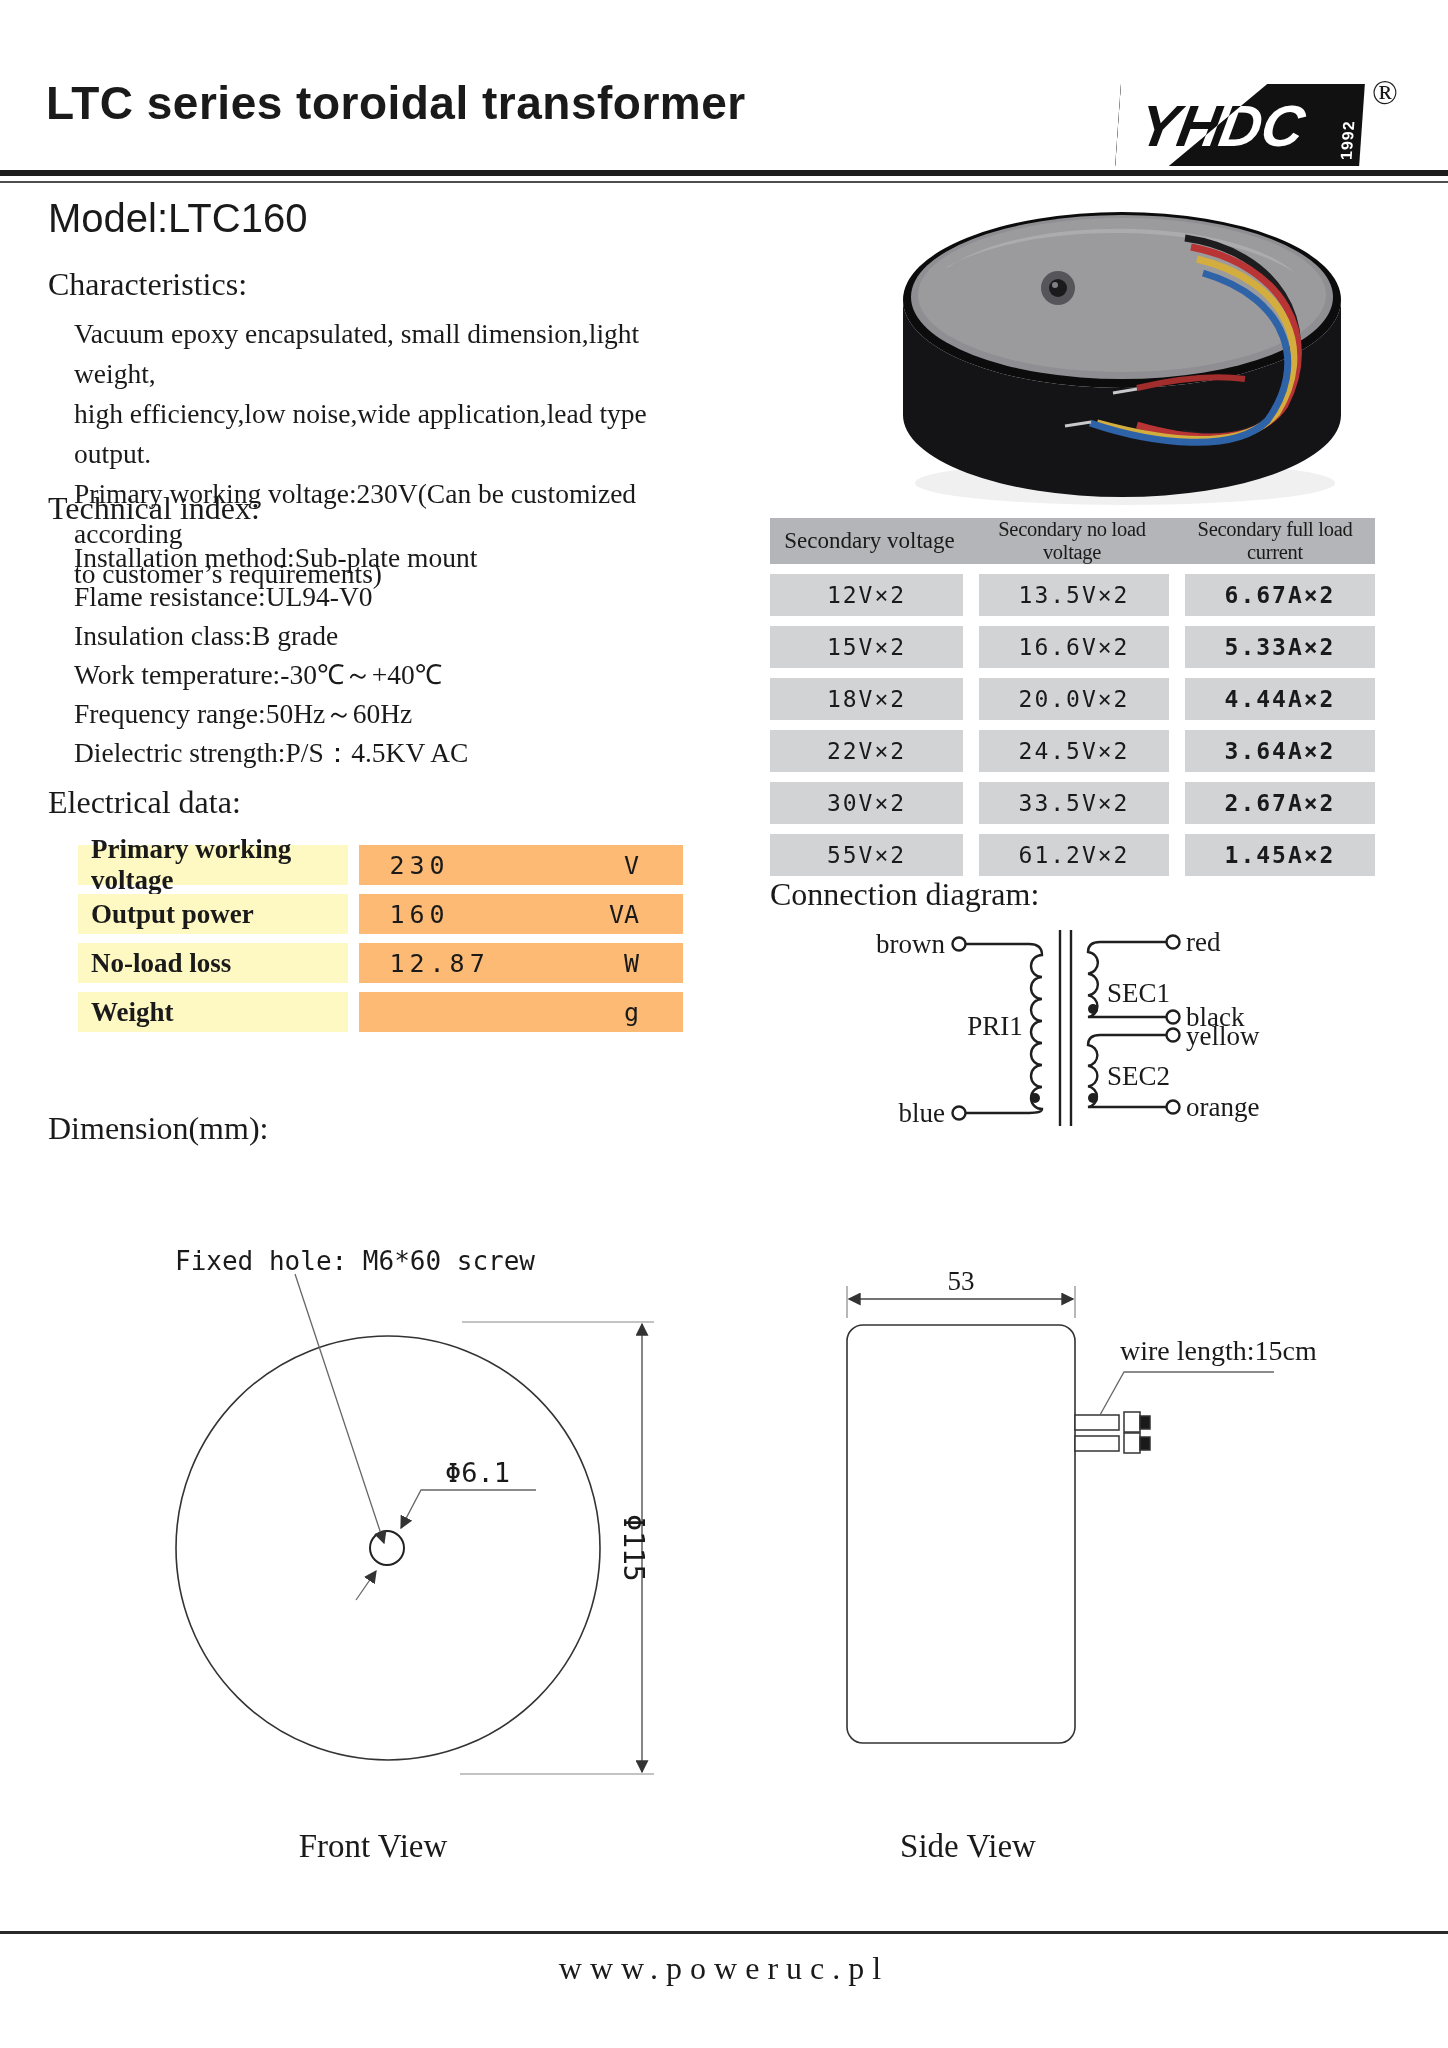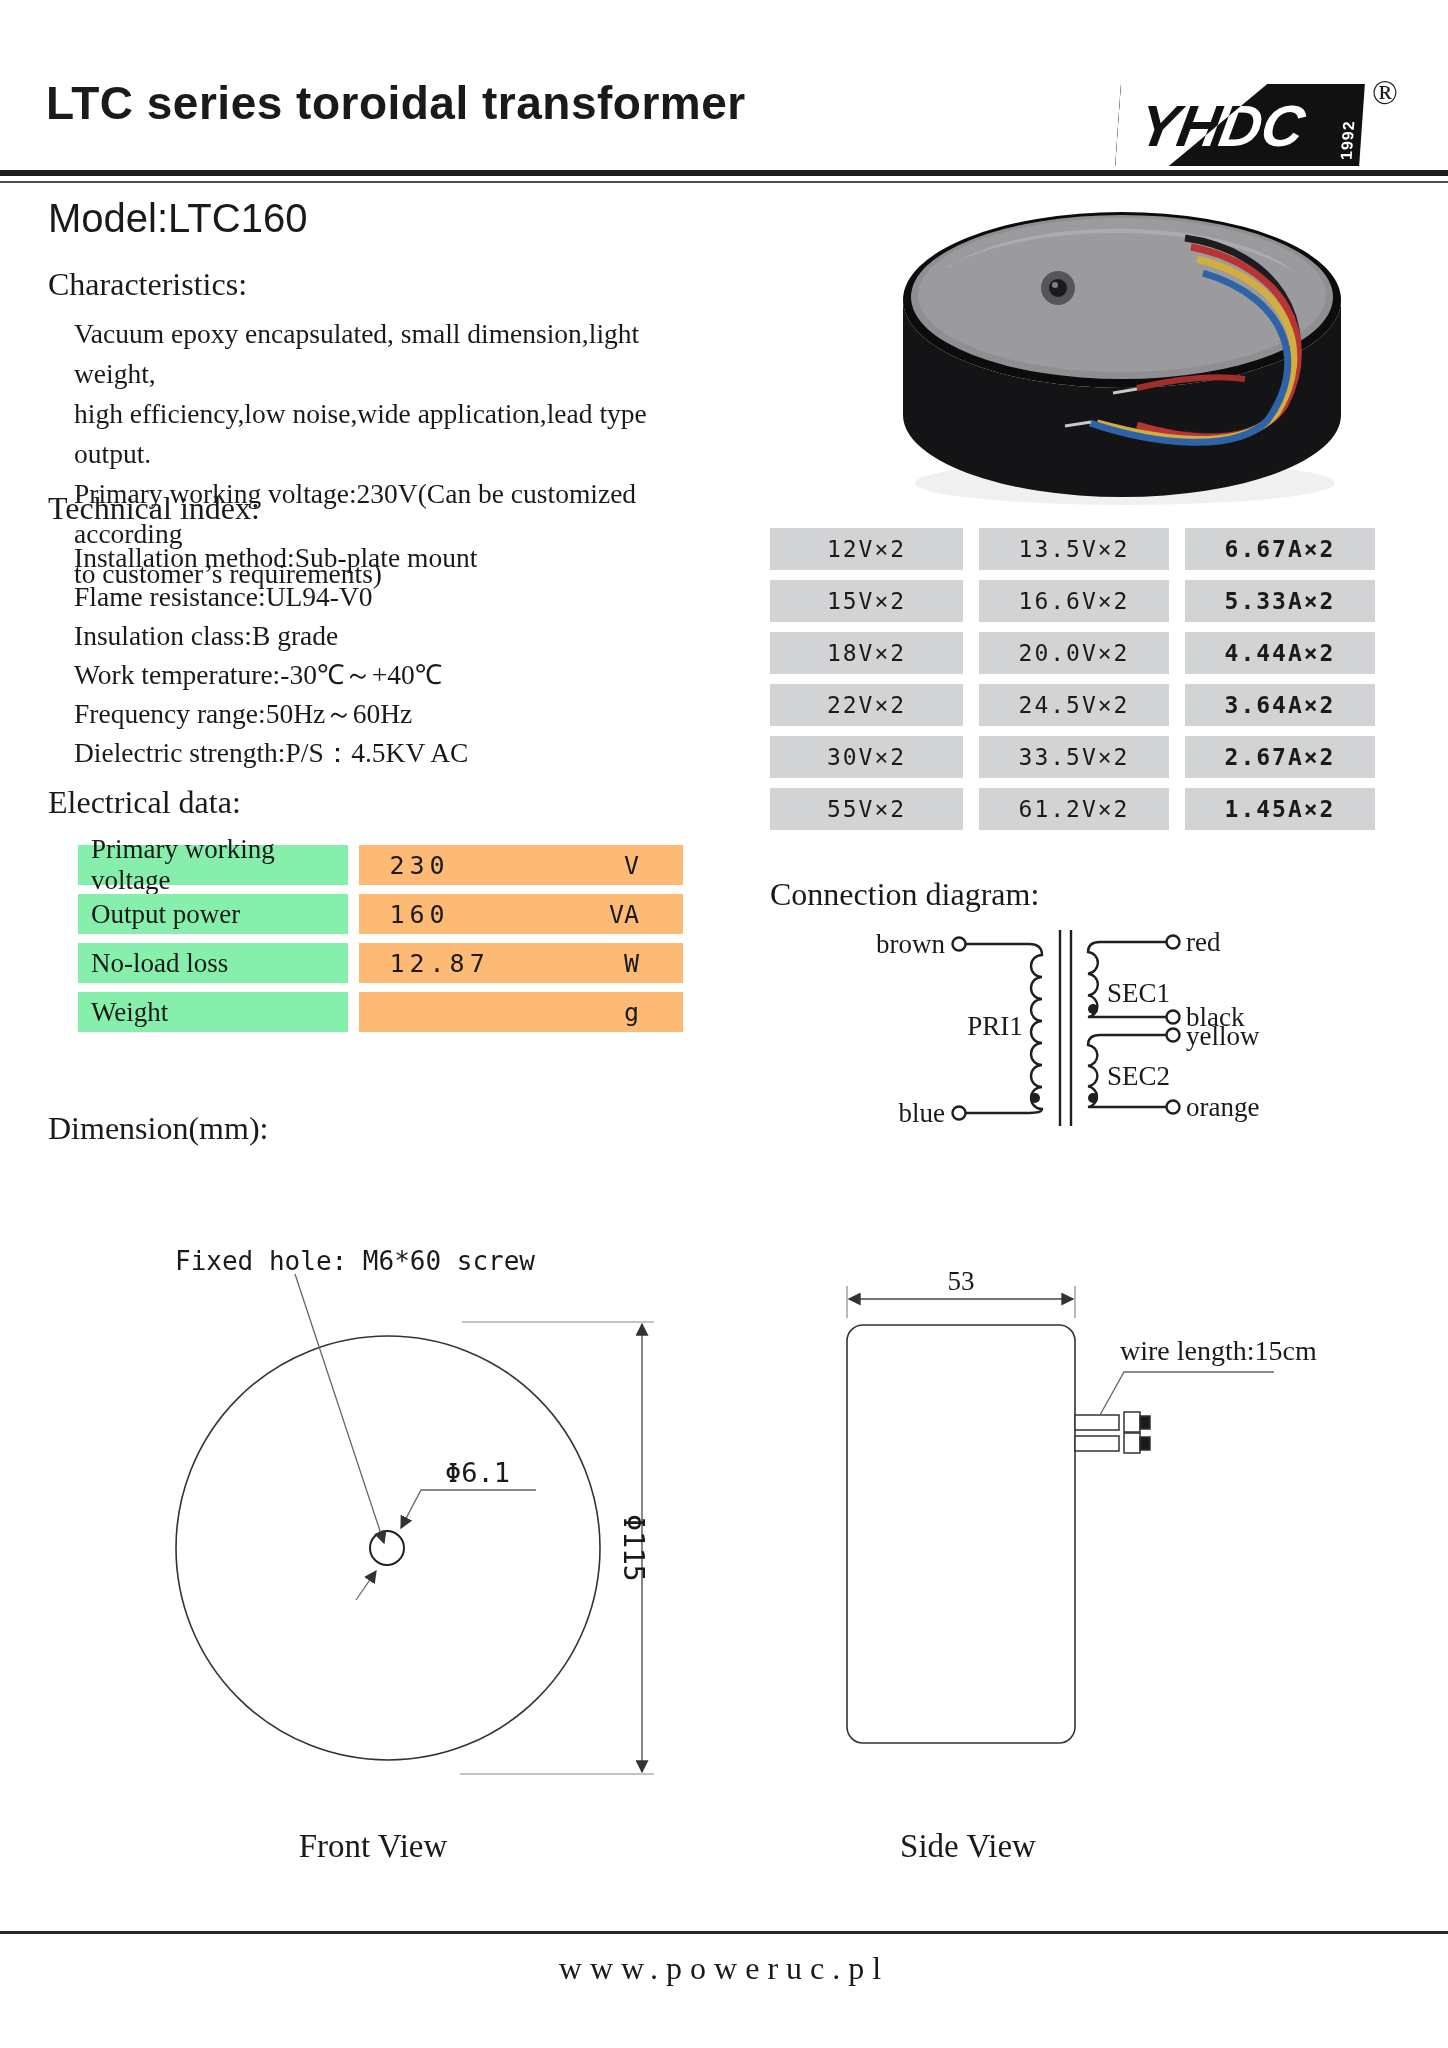--- a/index.html
+++ b/index.html
@@ -31,22 +31,22 @@
   .h-char{left:48px;top:266px;}
   .char-lines{left:74px;top:314px;width:600px;font-size:27.5px;line-height:40px;}
   .h-tech{left:48px;top:490px;}
   .tech-lines{left:74px;top:538px;width:600px;font-size:27.5px;line-height:39px;}
   .h-elec{left:48px;top:784px;}
   .h-conn{left:770px;top:876px;}
   .h-dim{left:48px;top:1110px;}
   
   .etable{left:78px;top:845px;width:605px;}
   .erow{display:flex;margin-bottom:9px;height:40px;}
-  .ecell-label{width:272px;background:#86efac;font-size:27px;display:flex;align-items:center;
-               padding-left:13px;box-sizing:border-box;}
+  .ecell-label{width:272px;background:#fef9c3;font-size:27px;display:flex;align-items:center;
+               padding-left:13px;box-sizing:border-box;font-weight:bold;}
   .ecell-val{width:325px;margin-left:11px;background:#fdba74;display:flex;align-items:center;
              justify-content:space-between;padding:0 44px 0 30px;box-sizing:border-box;
              font-family:"DejaVu Sans Mono",monospace;font-size:25px;letter-spacing:5px;}
   .eunit{letter-spacing:0;}
   
   .stable{left:770px;top:518px;width:605px;}
   .shead{display:flex;height:46px;background:#b4b5b8;align-items:center;}
   .shead div{text-align:center;}
   .sh1{width:199px;font-size:23px;}
   .sh2{width:206px;font-size:20.5px;letter-spacing:-0.3px;}
@@ -153,20 +153,25 @@
     <div class="erow">
       <div class="ecell-label">Weight</div>
       <div class="ecell-val">
           <span></span>
           <span class="eunit">g</span>
         </div>
     </div>
   </div>
 
   <div class="abs stable">
+    <div class="shead">
+      <div class="sh1">Secondary voltage</div>
+      <div class="sh2">Secondary no load voltage</div>
+      <div class="sh3">Secondary full load current</div>
+    </div>
     <div class="srow">
       <div class="scell sc1">12V×2</div>
       <div class="scell sc2">13.5V×2</div>
       <div class="scell sc3">6.67A×2</div>
     </div>
     <div class="srow">
       <div class="scell sc1">15V×2</div>
       <div class="scell sc2">16.6V×2</div>
       <div class="scell sc3">5.33A×2</div>
     </div>

